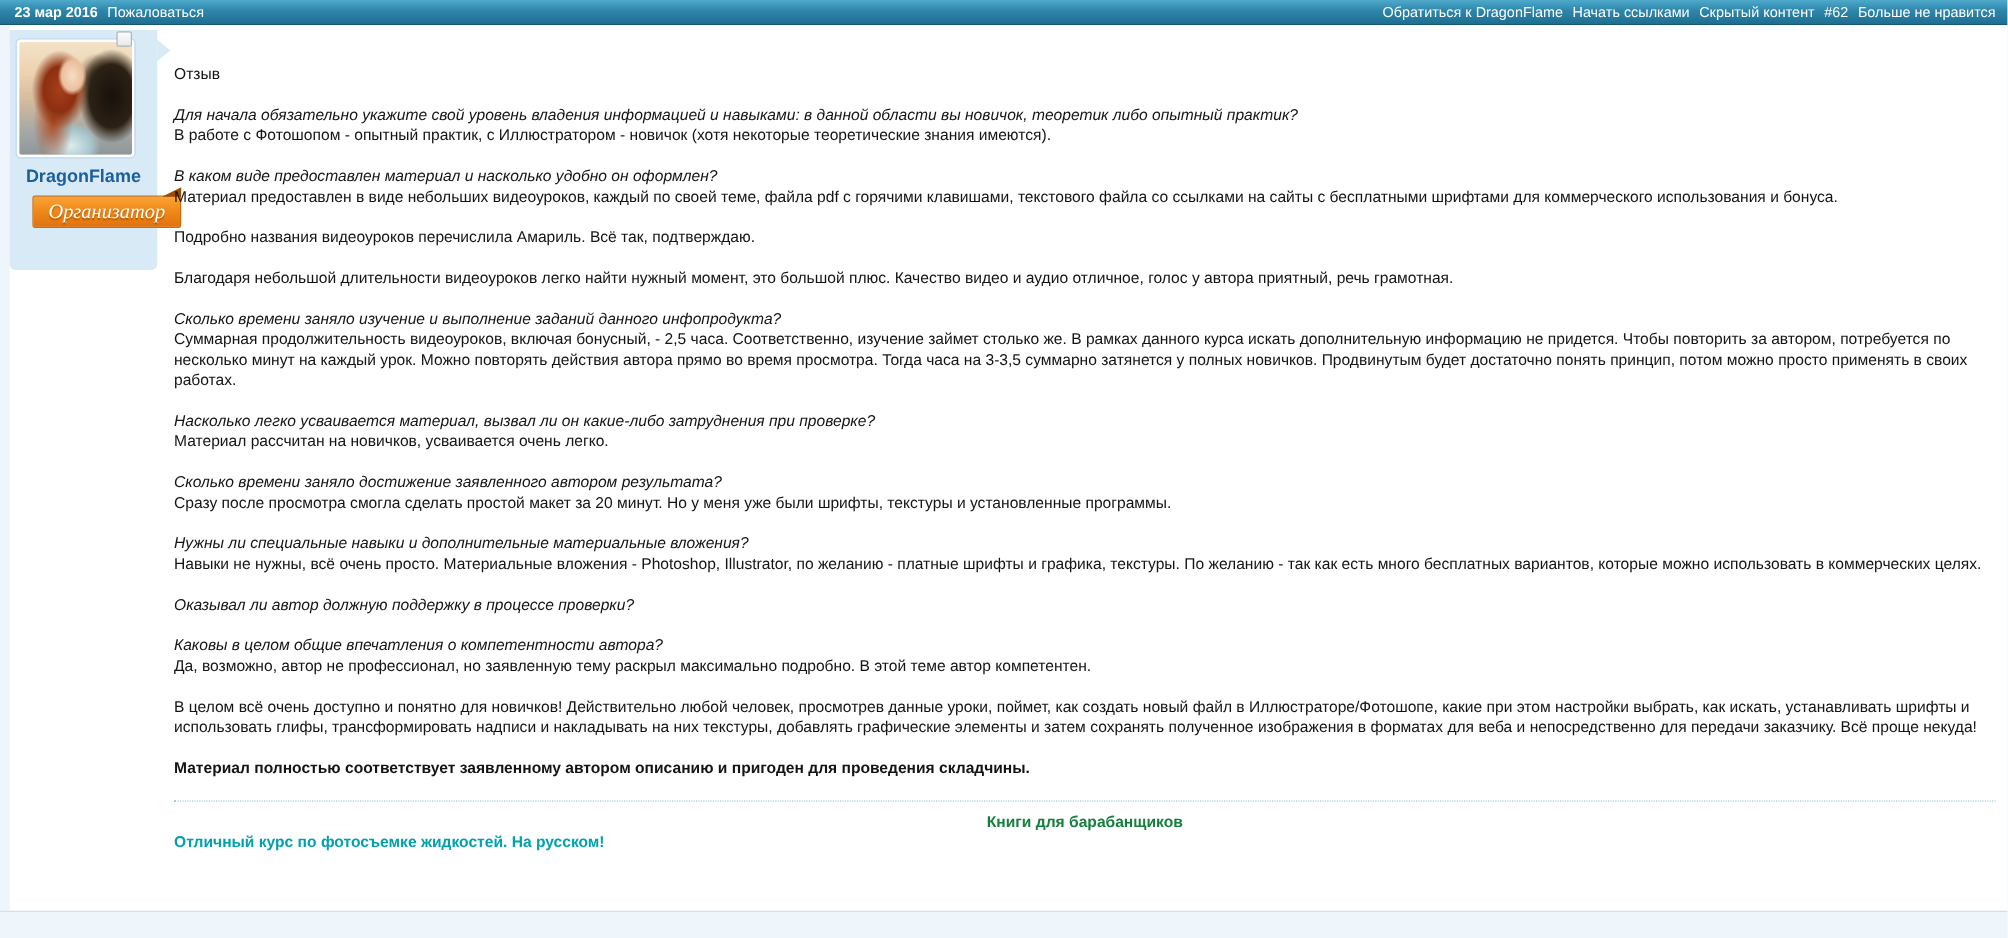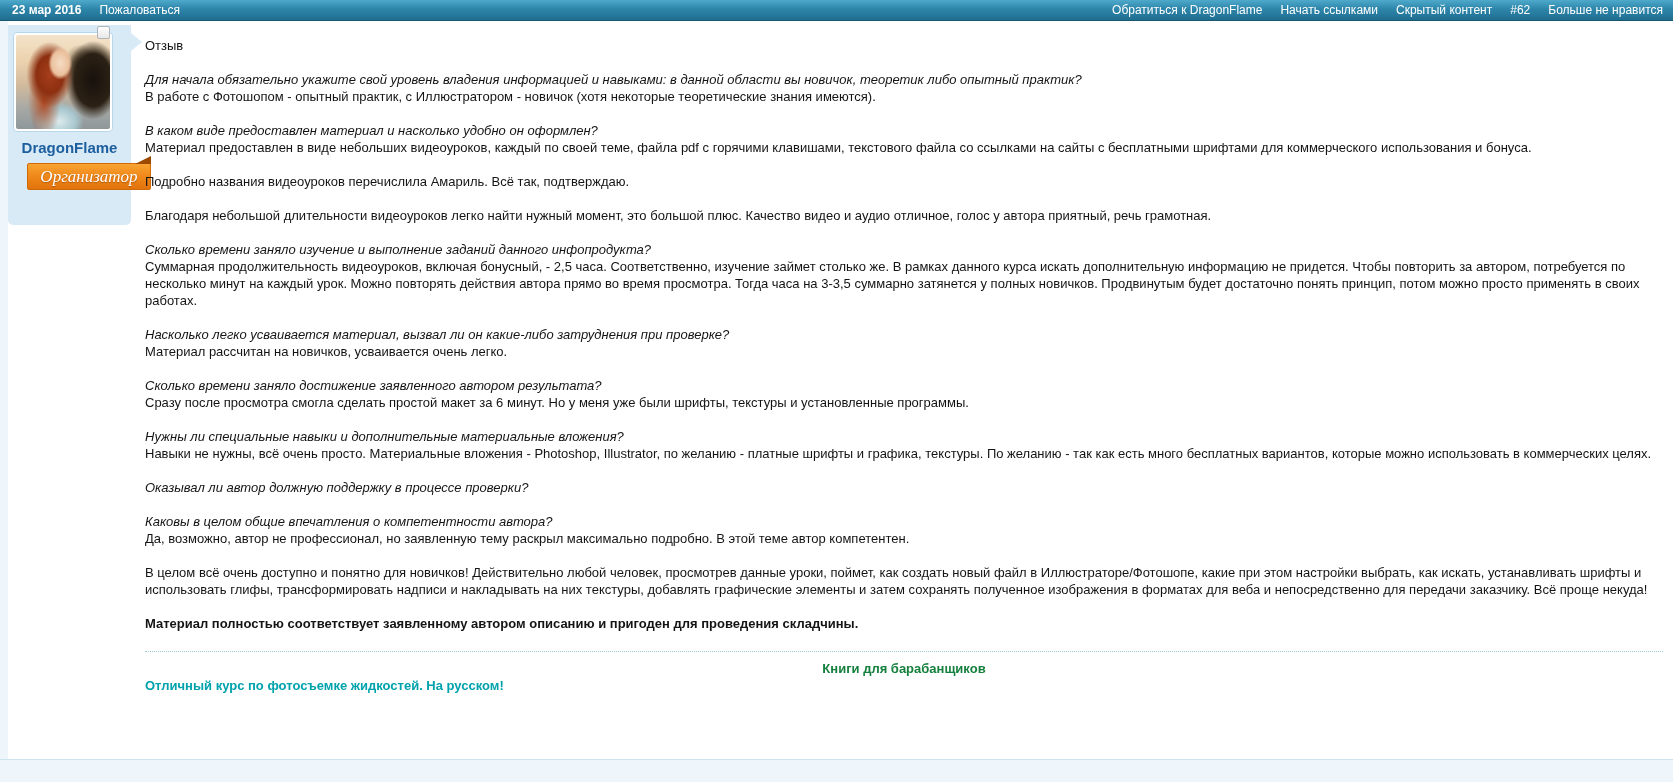--- a/index.html
+++ b/index.html
@@ -12,21 +12,21 @@
   }
   
   .msg-bar {
     position:absolute; left:0; top:0; width:1673px; height:21px;
     background:linear-gradient(to bottom,#4ea9cb 0%,#2d86aa 45%,#1f6e91 100%);
     border-bottom:1px solid #17586f;
     display:flex; align-items:center; justify-content:space-between;
     padding:0 10px 0 12px;
     font-size:12px; color:#ffffff;
   }
-  .msg-bar .left, .msg-bar .right { display:flex; align-items:center; gap:18px; white-space:nowrap; }
+  .msg-bar .left, .msg-bar .right { display:flex; align-items:center; gap:8px; white-space:nowrap; }
   .msg-bar .date { font-weight:bold; }
   .msg-bar a { color:#ffffff; text-decoration:none; cursor:pointer; }
   
   .msg-body {
     position:absolute; left:0; top:21px; width:1673px; height:738px;
     background:#ffffff;
   }
   .left-strip {
     position:absolute; left:0; top:21px; width:8px; height:761px;
     background:#eef6fb;
@@ -81,21 +81,21 @@
   }
   .ribbon-fold {
     position:absolute; right:-1px; top:-8px; width:0; height:0;
     border-bottom:8px solid #9c4a00; border-left:16px solid transparent;
   }
   
   .post-content {
     position:absolute; left:145px; top:37px; width:1518px;
     font-size:13px; line-height:17px; color:#141414;
   }
-  .pblock { margin:0 0 17px 0; }
+  .pblock { margin:16px 0 17px 0; }
   .pline { display:block; }
   .pline.italic { font-style:italic; }
   .pline.bold { font-weight:bold; }
   .sig-separator {
     border:none; border-top:1px dotted #9fc9dd; height:0;
     margin:19px 0 8px 0;
   }
   .sig-links a { display:block; text-decoration:none; font-weight:bold; line-height:17px; cursor:pointer; }
   .sig-link-0 { color:#15803d;text-align:center; }
   .sig-link-1 { color:#00a2ac; }
@@ -156,21 +156,21 @@
       <p class="pblock">
         <span class="pline italic">Сколько времени заняло изучение и выполнение заданий данного инфопродукта?</span>
         <span class="pline normal">Суммарная продолжительность видеоуроков, включая бонусный, - 2,5 часа. Соответственно, изучение займет столько же. В рамках данного курса искать дополнительную информацию не придется. Чтобы повторить за автором, потребуется по несколько минут на каждый урок. Можно повторять действия автора прямо во время просмотра. Тогда часа на 3-3,5 суммарно затянется у полных новичков. Продвинутым будет достаточно понять принцип, потом можно просто применять в своих работах.</span>
       </p>
       <p class="pblock">
         <span class="pline italic">Насколько легко усваивается материал, вызвал ли он какие-либо затруднения при проверке?</span>
         <span class="pline normal">Материал рассчитан на новичков, усваивается очень легко.</span>
       </p>
       <p class="pblock">
         <span class="pline italic">Сколько времени заняло достижение заявленного автором результата?</span>
-        <span class="pline normal">Сразу после просмотра смогла сделать простой макет за 6 минут. Но у меня уже были шрифты, текстуры и установленные программы.</span>
+        <span class="pline normal">Сразу после просмотра смогла сделать простой макет за 20 минут. Но у меня уже были шрифты, текстуры и установленные программы.</span>
       </p>
       <p class="pblock">
         <span class="pline italic">Нужны ли специальные навыки и дополнительные материальные вложения?</span>
         <span class="pline normal">Навыки не нужны, всё очень просто. Материальные вложения - Photoshop, Illustrator, по желанию - платные шрифты и графика, текстуры. По желанию - так как есть много бесплатных вариантов, которые можно использовать в коммерческих целях.</span>
       </p>
       <p class="pblock">
         <span class="pline italic">Оказывал ли автор должную поддержку в процессе проверки?</span>
       </p>
       <p class="pblock">
         <span class="pline italic">Каковы в целом общие впечатления о компетентности автора?</span>

